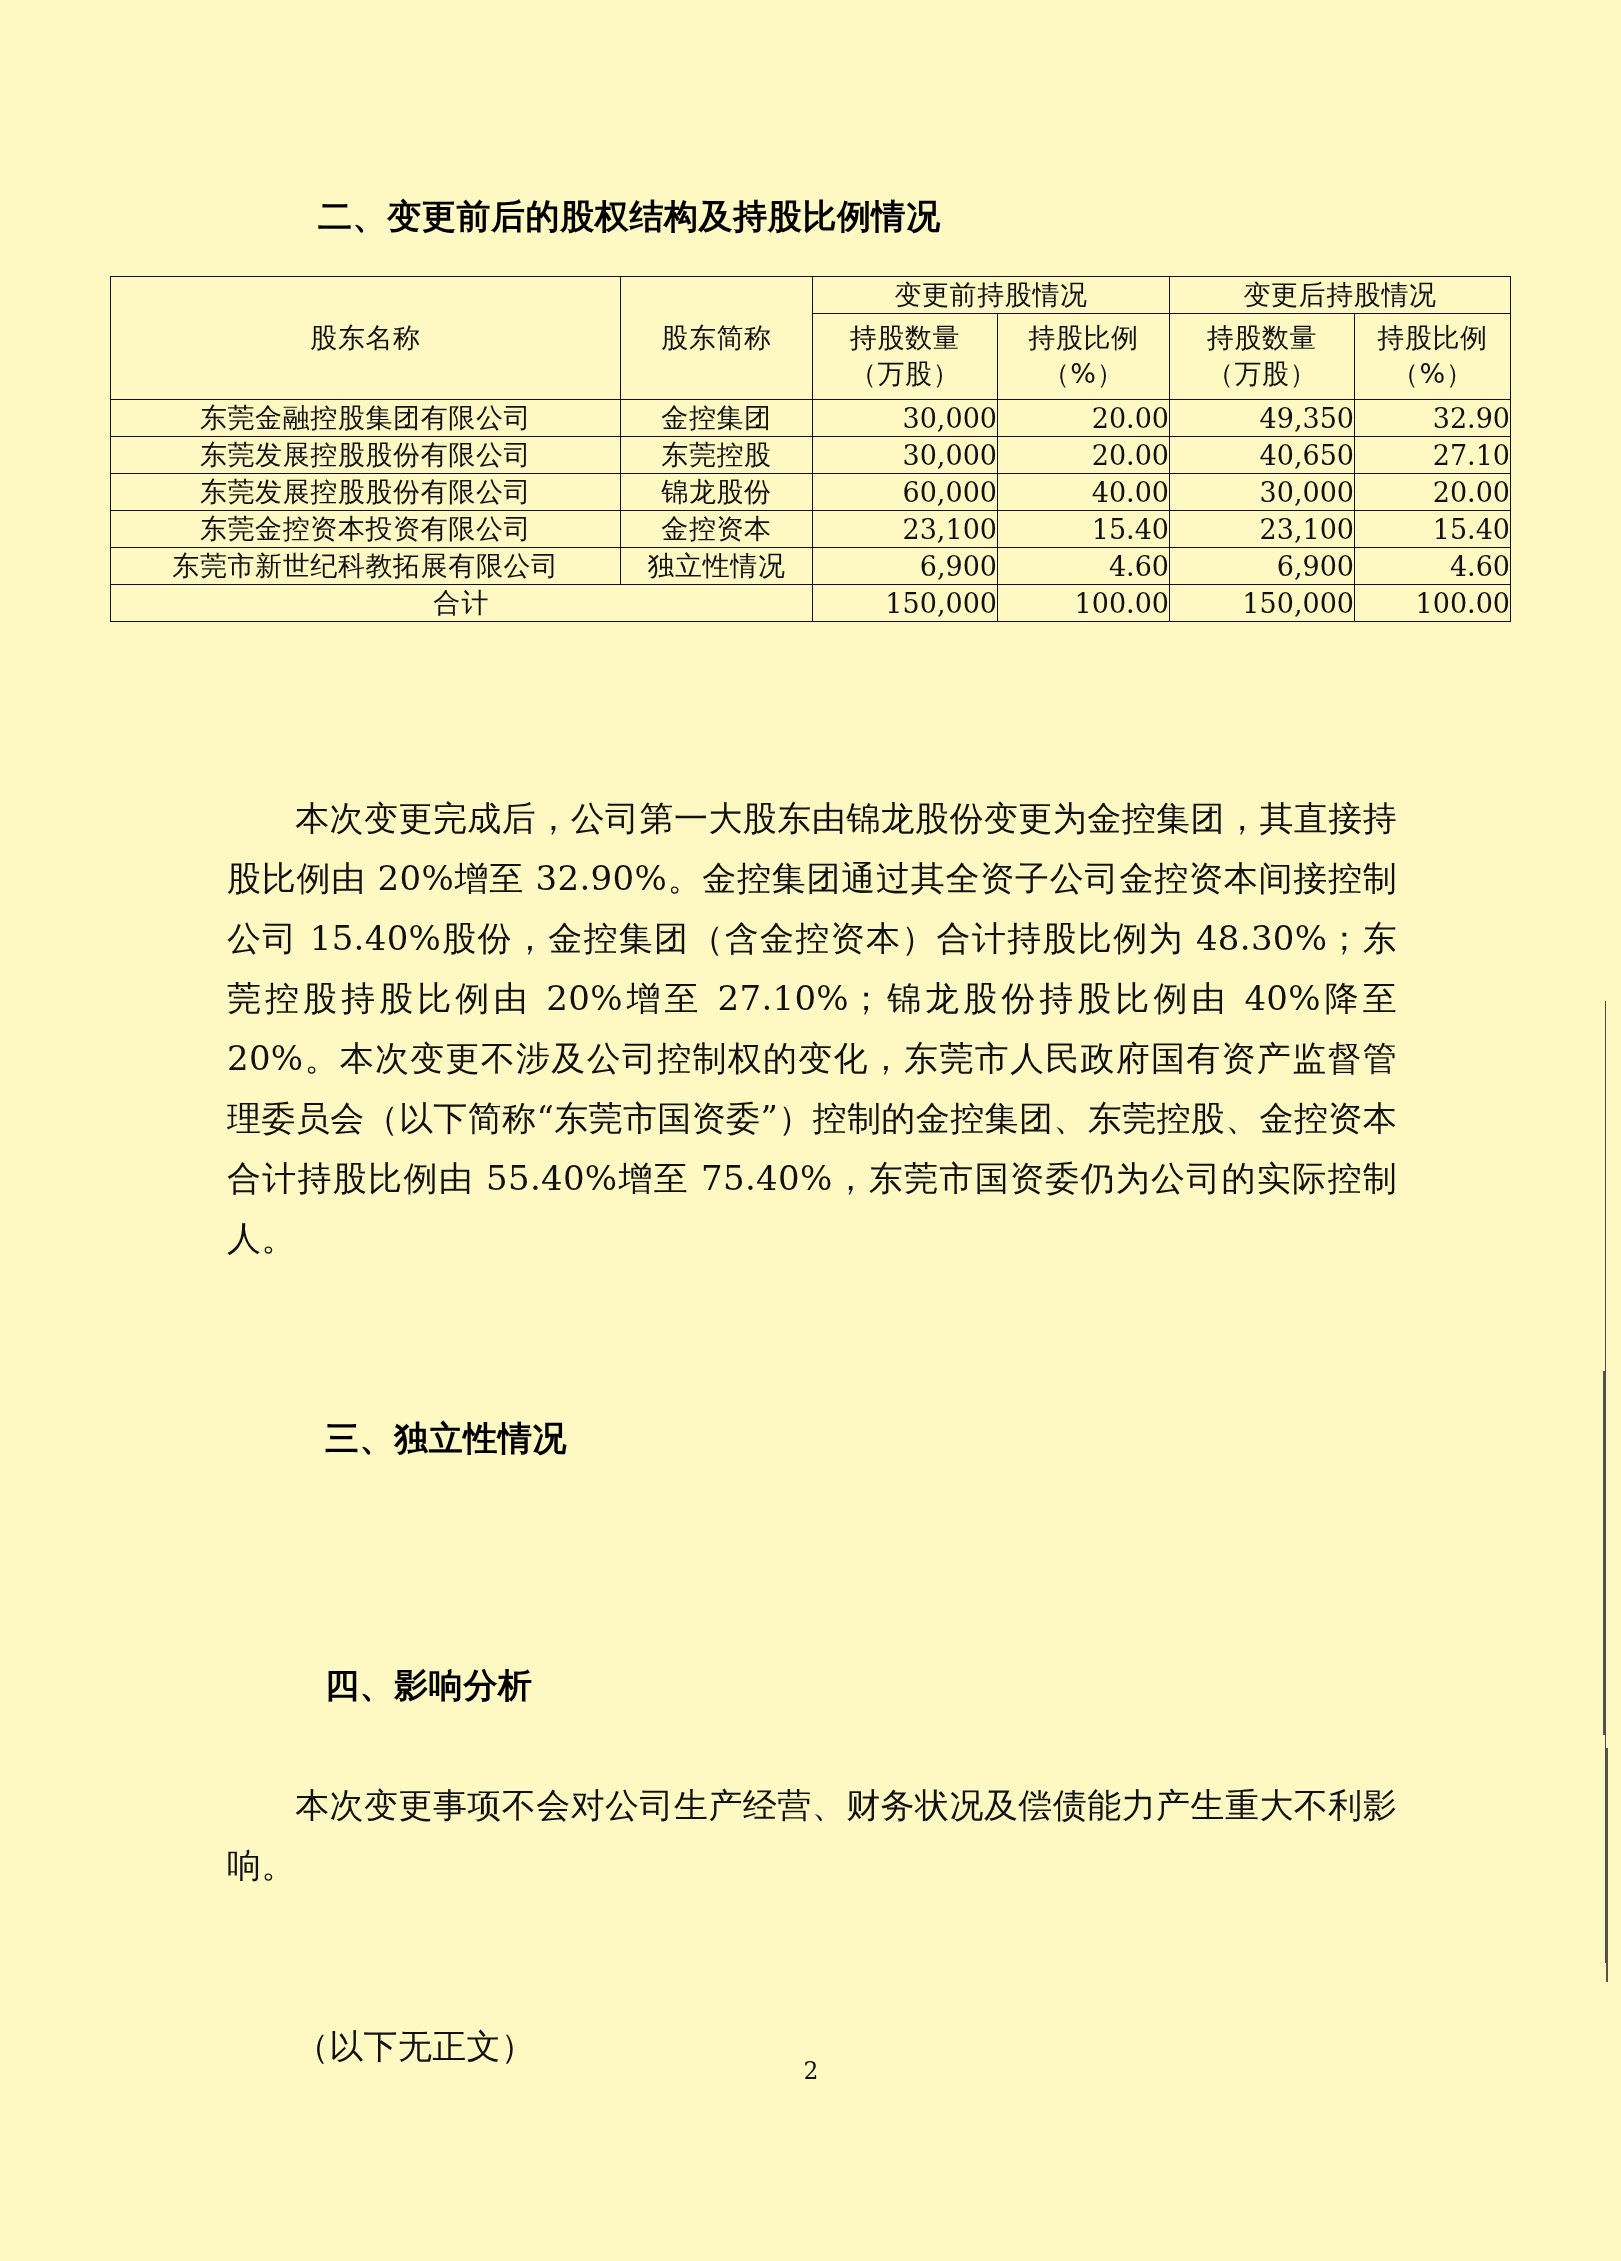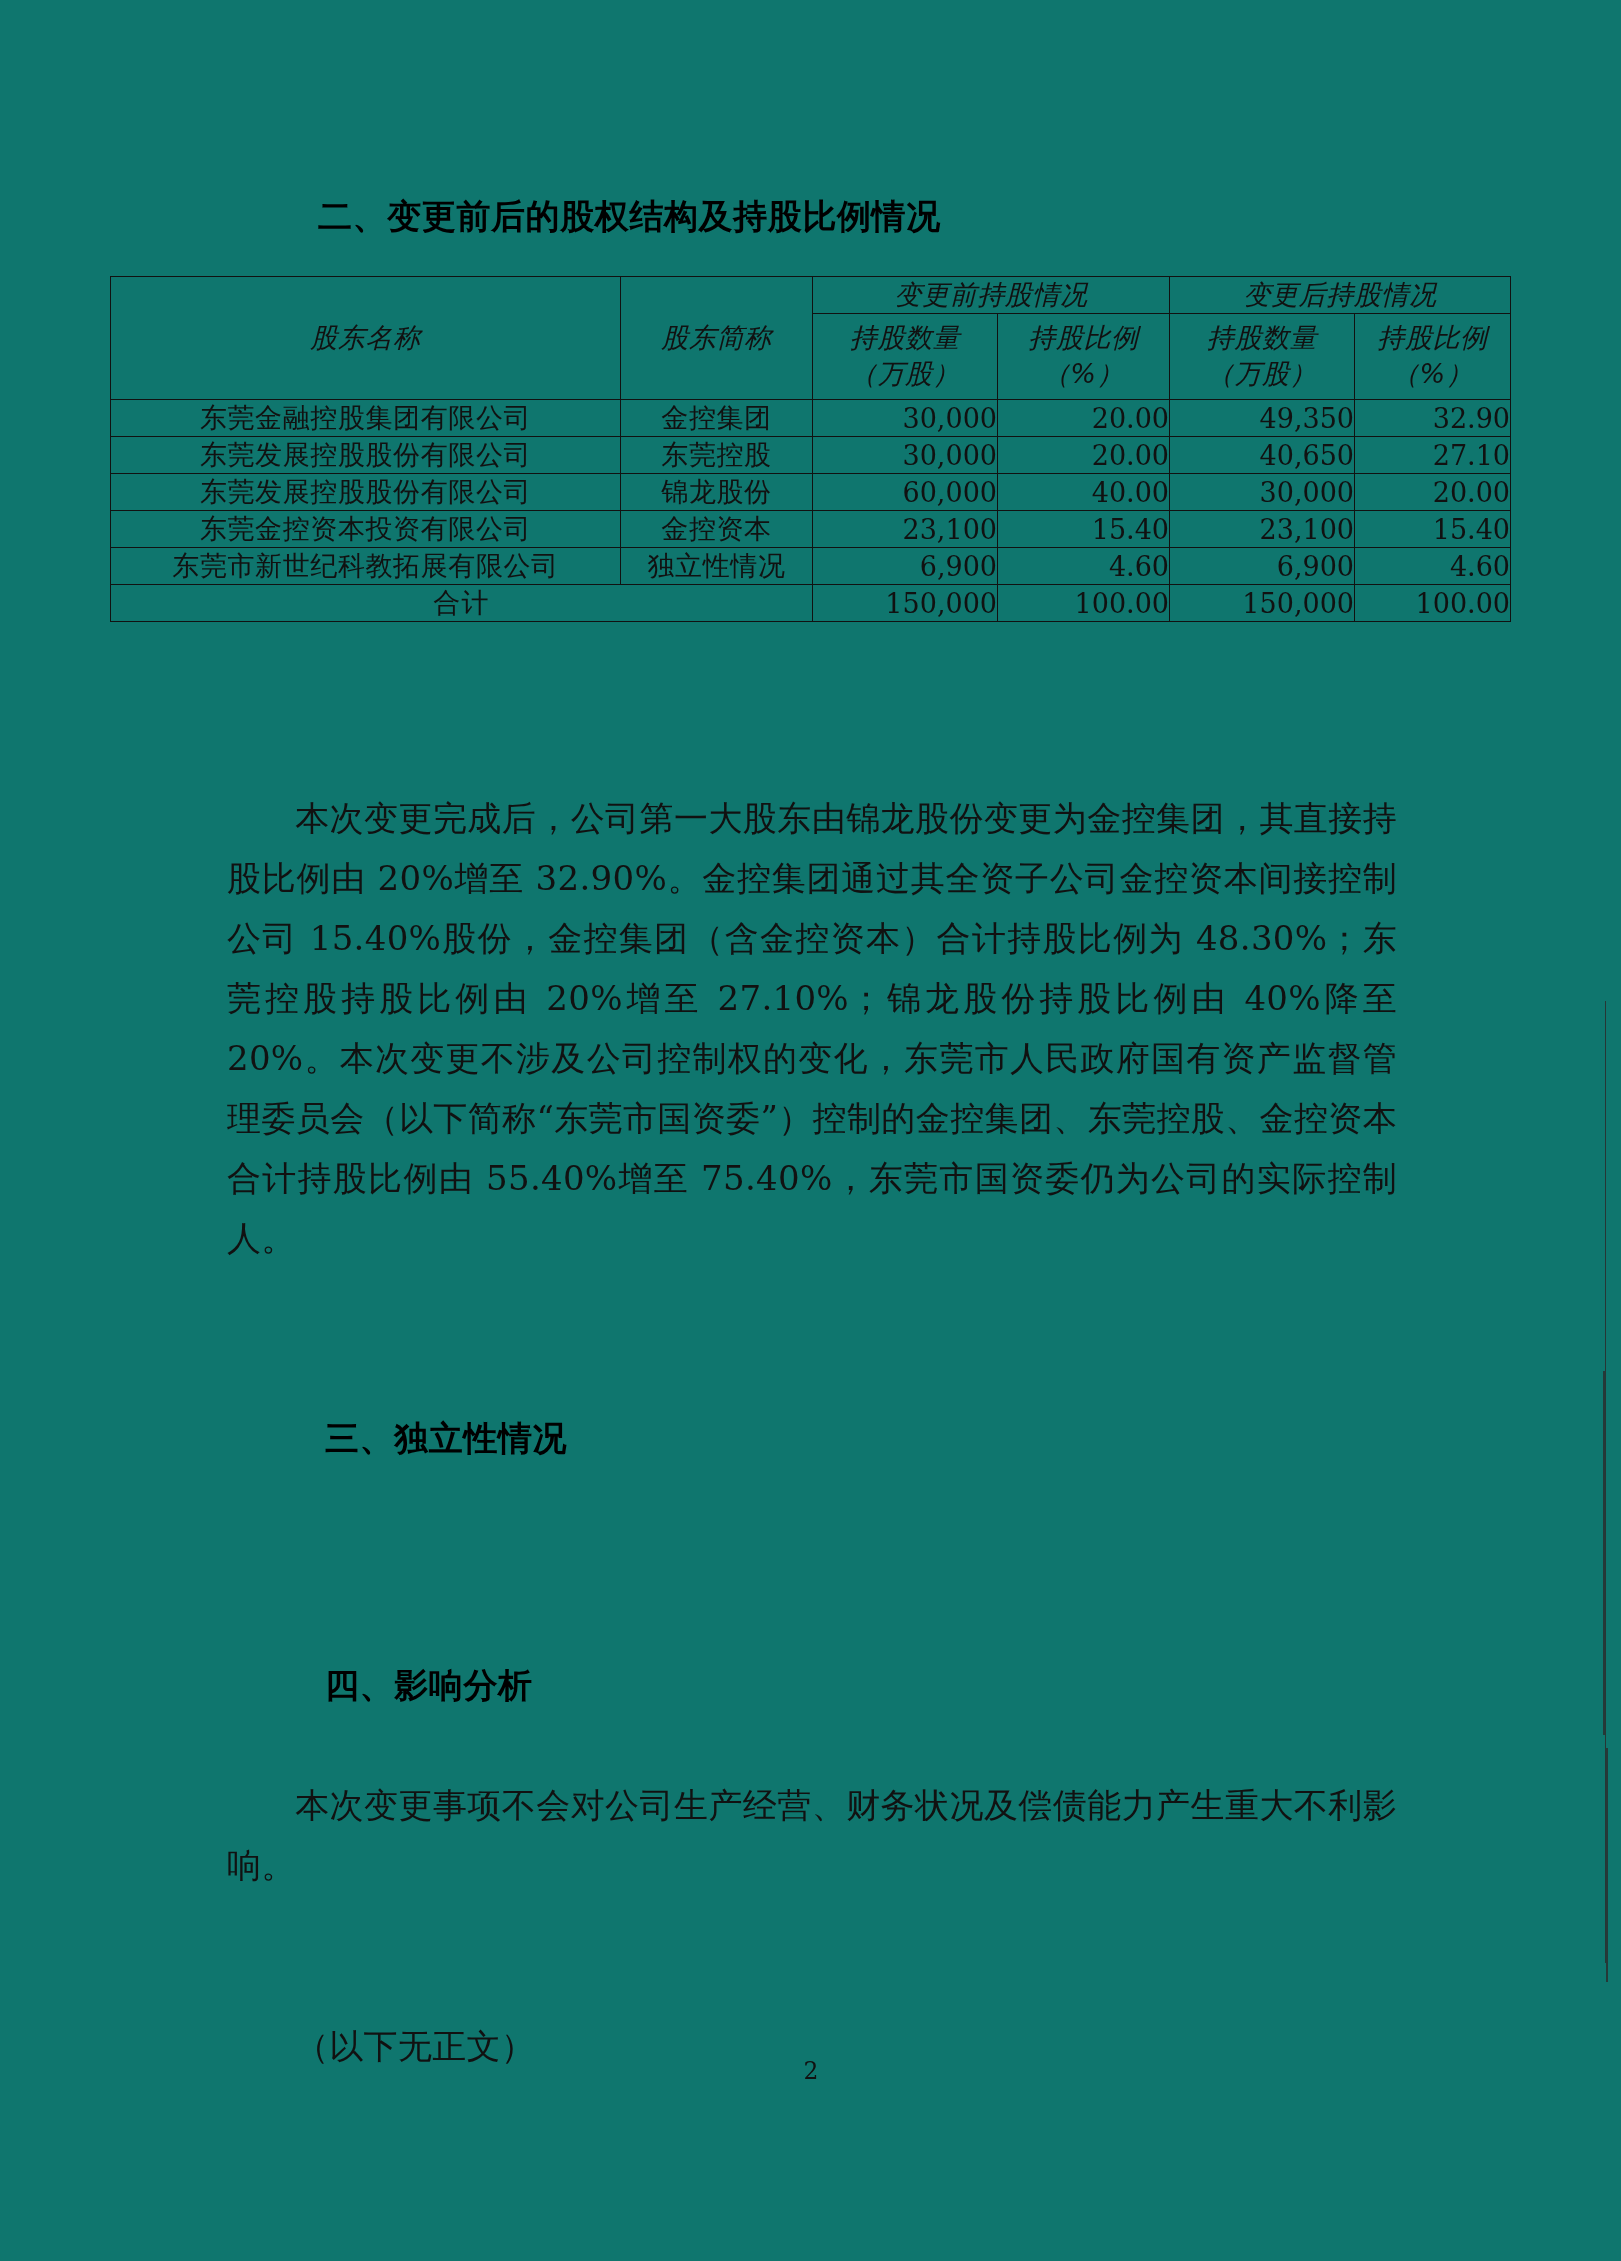--- a/index.html
+++ b/index.html
@@ -8,21 +8,21 @@
     background: #ffffff;
   }
   body {
     font-family: "DejaVu Serif", "Liberation Serif", serif;
     color: #111111;
   }
   #page {
     position: relative;
     width: 1622px;
     height: 2261px;
-    background: #0f766e;
+    background: #fef9c3;
     overflow: hidden;
   }
   
   .scan-edge {
     position: absolute;
     top: 1001px;
     right: 15.6px;
     width: 1.9px;
     height: 962px;
     background: #2b2b2b;
@@ -85,21 +85,20 @@
   }
   th.grp-head,
   th.col-head {
     font-family: "DejaVu Sans", "Liberation Sans", sans-serif;
     font-weight: 700;
     text-align: center;
     font-size: 27px;
     line-height: 1.35;
     padding: 6.5px 0;
     letter-spacing: 0.6px;
-    font-style: italic;
   }
   th.col-head.two-line {
     padding: 5.2px 0 6.5px;
   }
   .cell-name {
     text-align: center;
     font-size: 27px;
     padding: 9px 6.5px;
     letter-spacing: 0.6px;
     white-space: nowrap;

